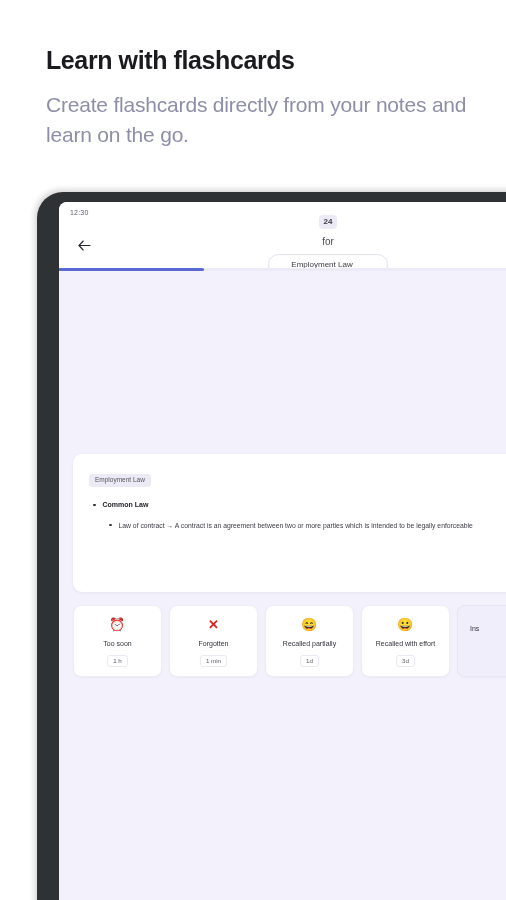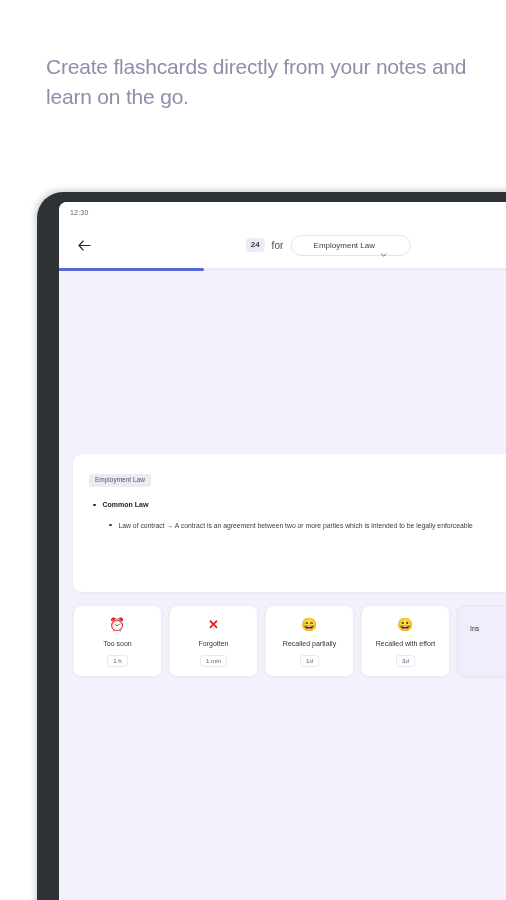--- a/index.html
+++ b/index.html
@@ -32,21 +32,21 @@
   .promo-title {
     font-size: 25px;
     font-weight: 700;
     color: #1b1b1f;
     letter-spacing: -0.4px;
     line-height: 32px;
     white-space: nowrap;
   }
 
   .promo-subtitle {
-    margin-top: 8px;
+    margin-top: 14px;
     font-size: 21px;
     font-weight: 400;
     color: #8e8eaa;
     line-height: 30px;
     letter-spacing: -0.2px;
   }
 
   
   .device {
     position: absolute;
@@ -107,20 +107,21 @@
   .back-btn svg { display: block; }
 
   .appbar-center {
     position: absolute;
     left: 50%;
     transform: translateX(-50%);
     display: flex;
     align-items: center;
     gap: 7px;
     white-space: nowrap;
+    flex-direction: column;
   }
 
   .count-badge {
     background: #eceaf4;
     color: #3a3a46;
     font-size: 8px;
     font-weight: 600;
     border-radius: 4px;
     padding: 3px 5px;
     line-height: 1;
@@ -307,20 +308,21 @@
     text-align: left;
     padding-left: 8px;
   }
 </style>
 </head>
 <body>
 
 <div class="page">
 
   <div class="promo">
+    <div class="promo-title">Learn with flashcards</div>
     <div class="promo-subtitle">Create flashcards directly from your notes and learn on the go.</div>
   </div>
 
   <div class="device">
     <div class="screen">
 
       <div class="statusbar">
         <span class="status-time">12:30</span>
       </div>
 

